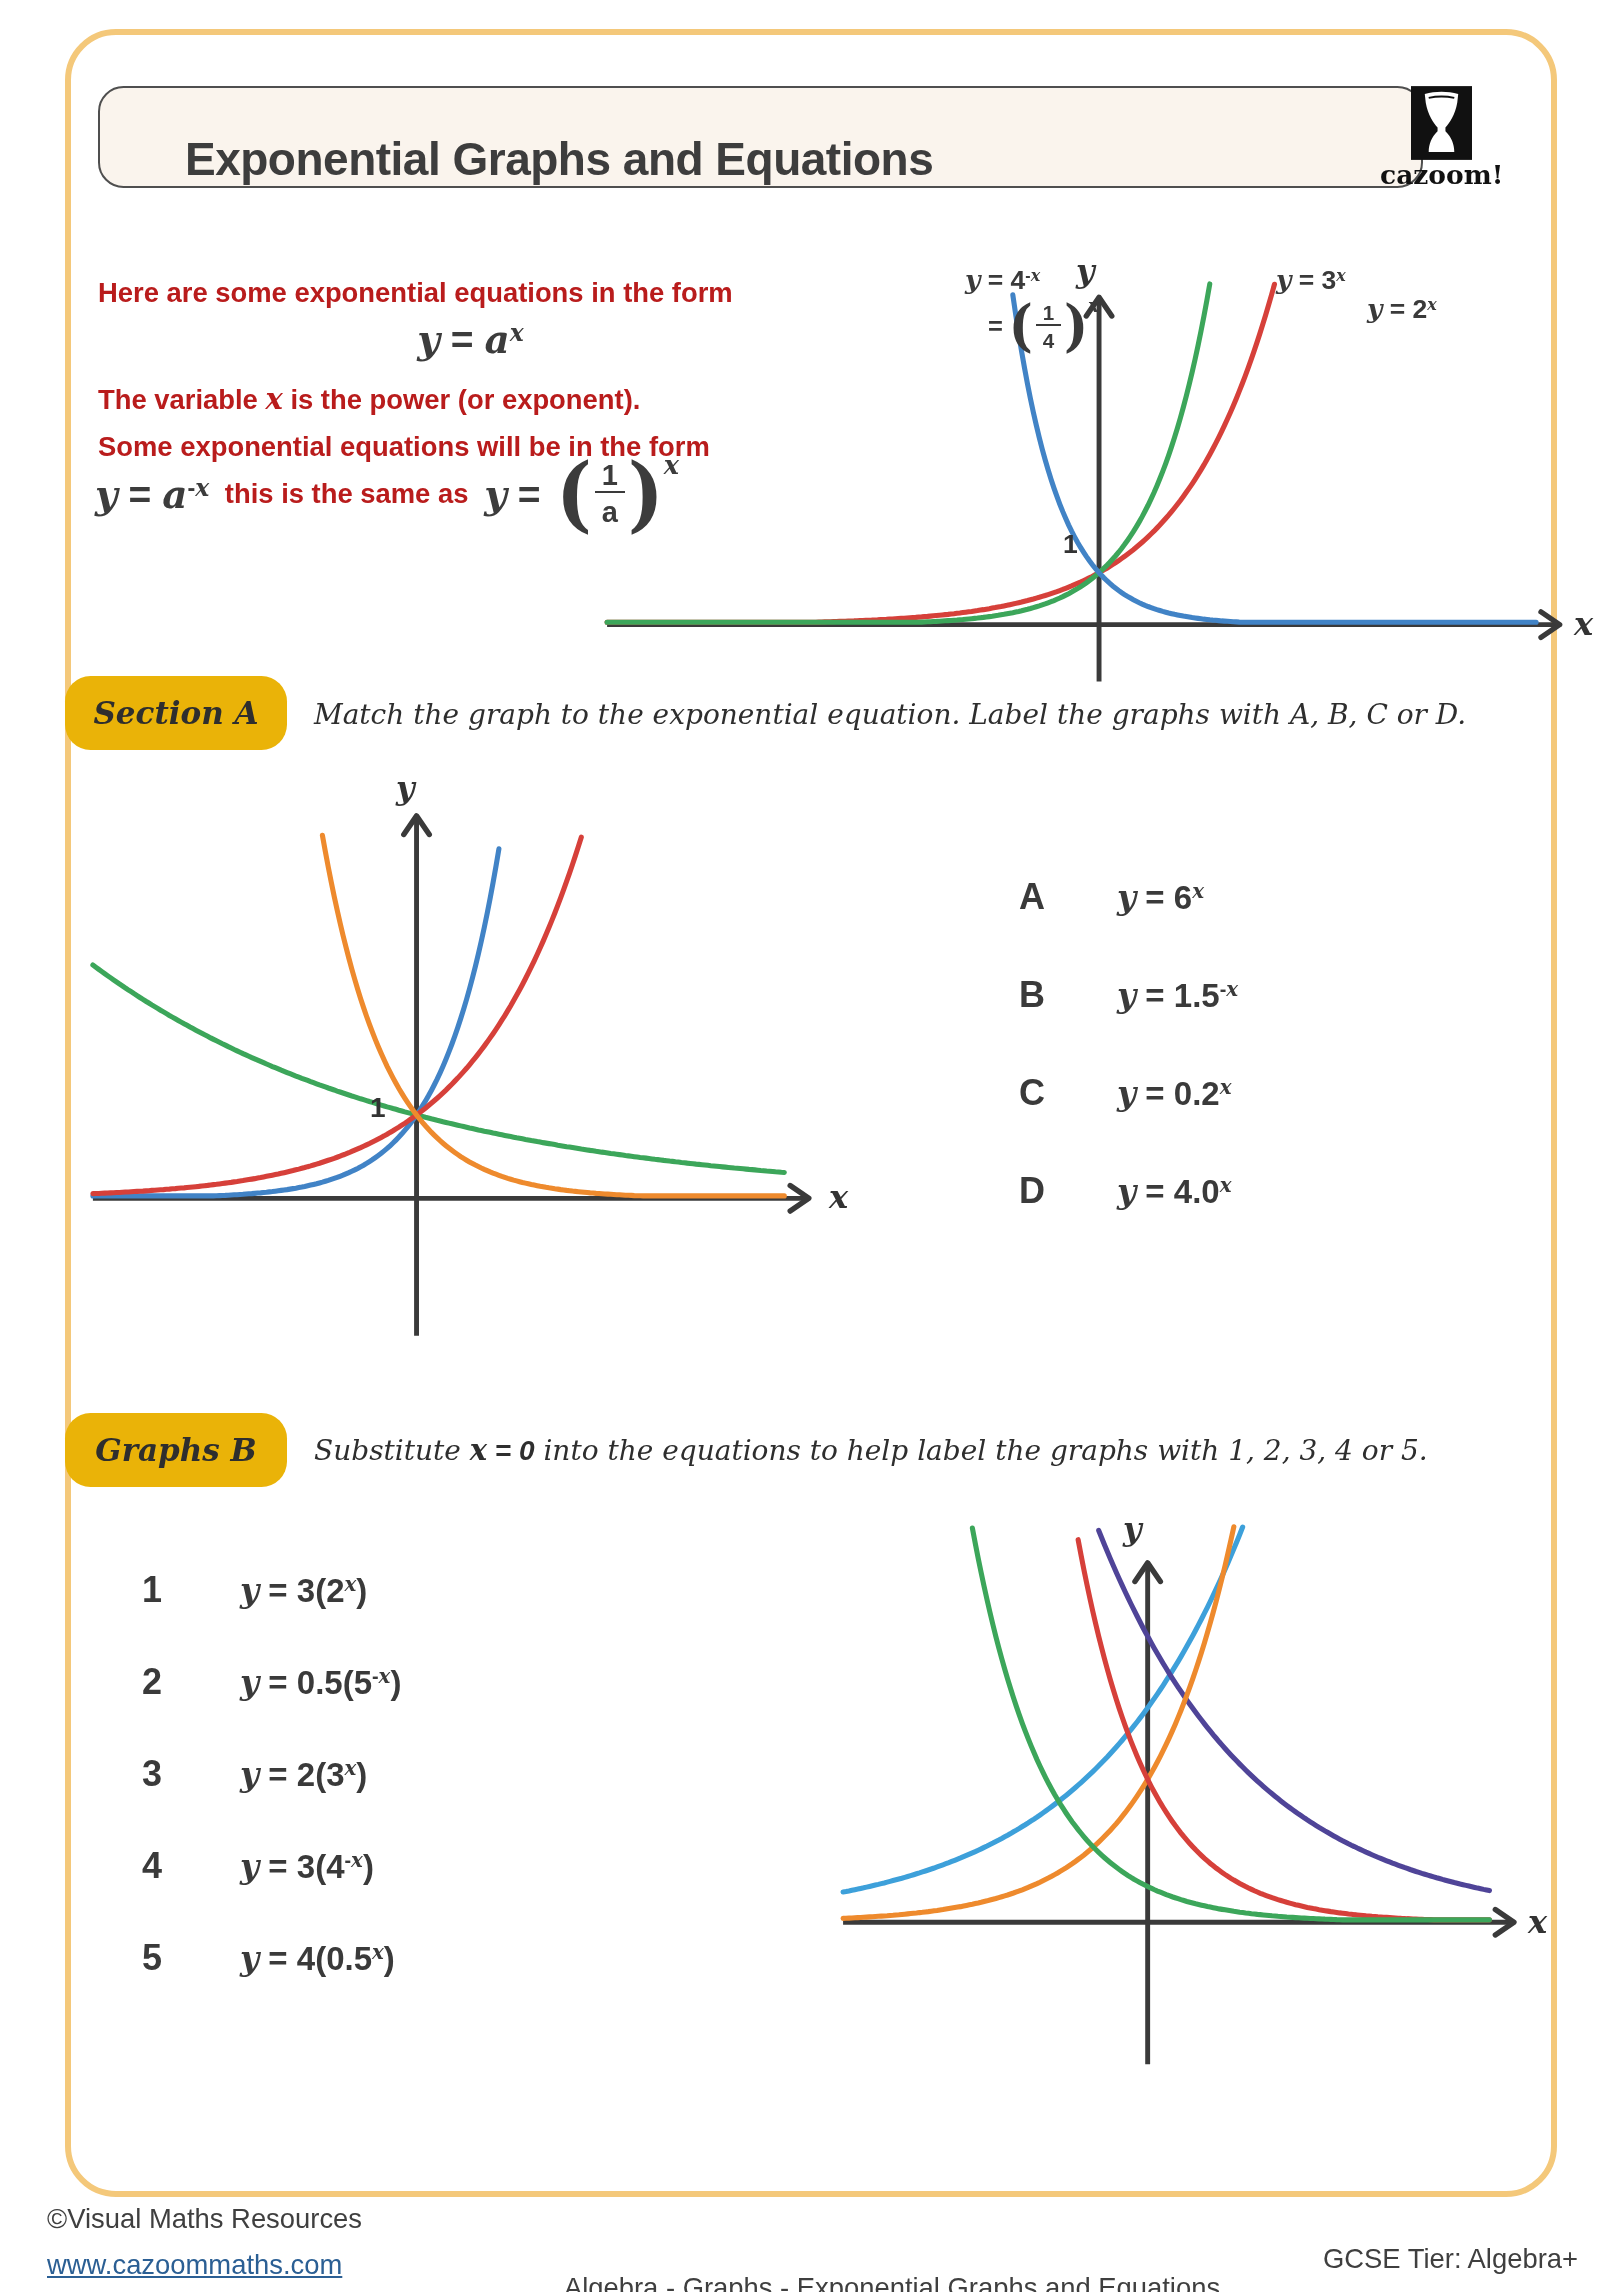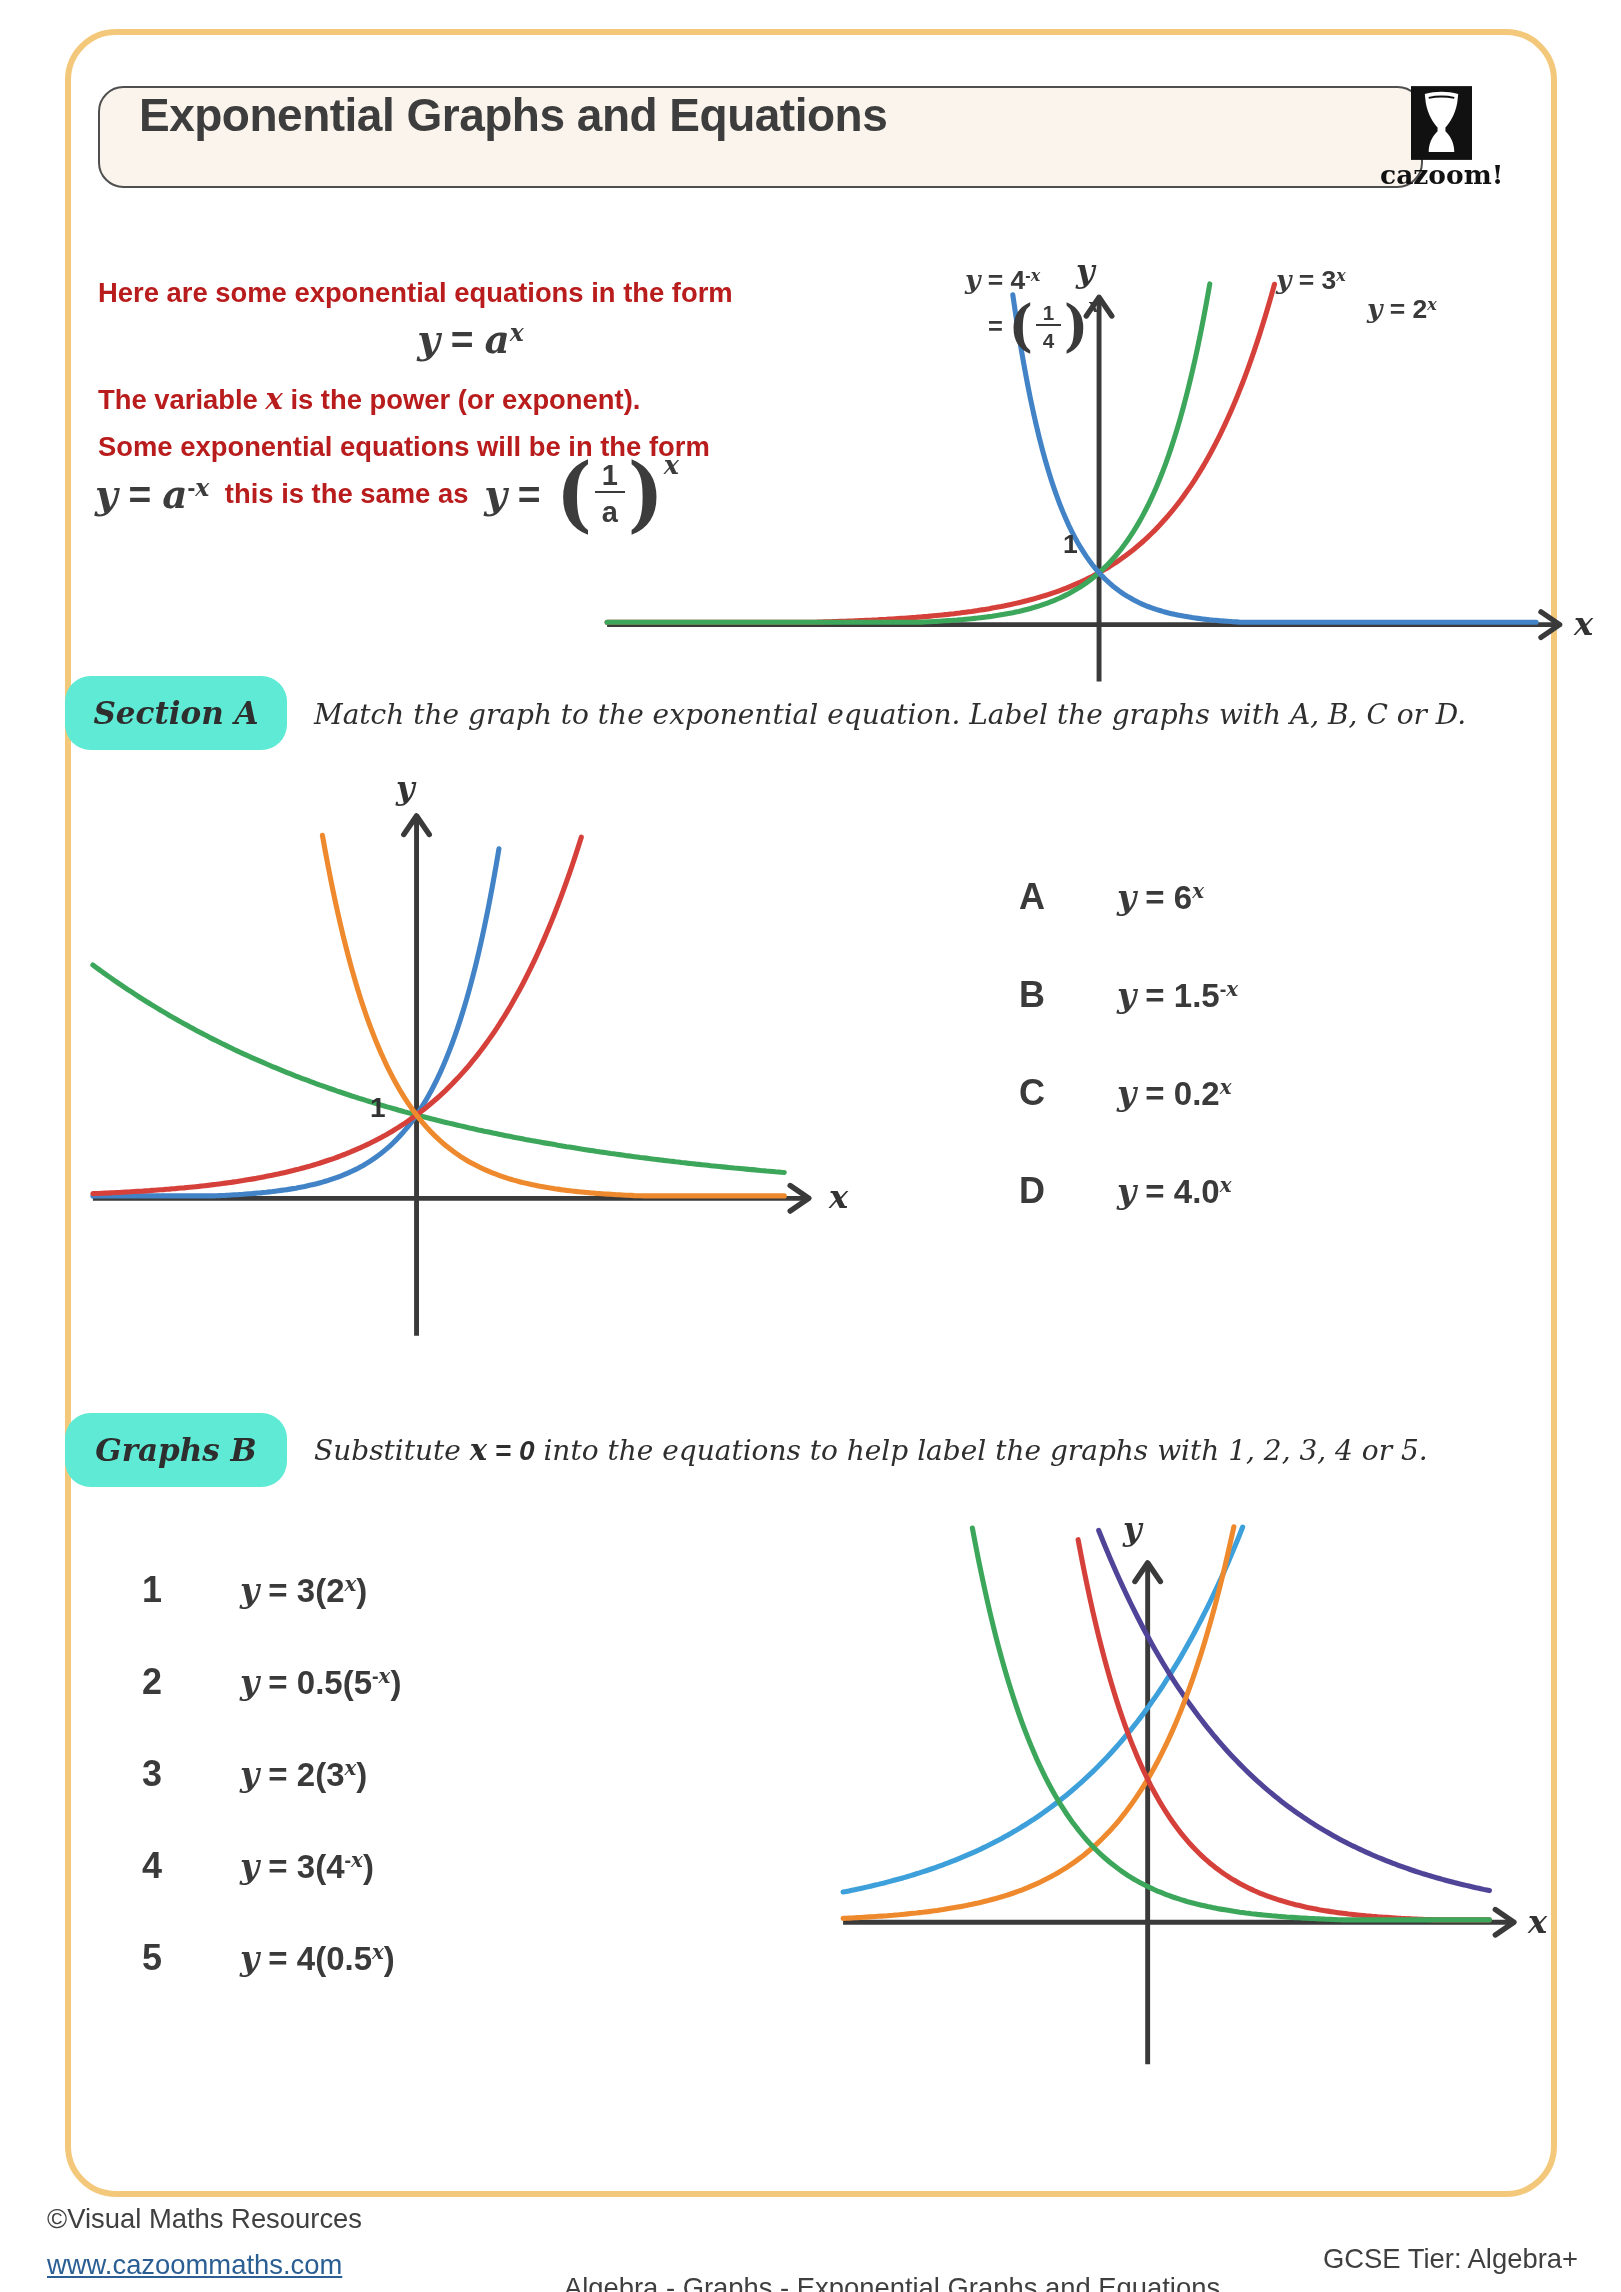--- a/index.html
+++ b/index.html
@@ -9,21 +9,21 @@
   }
   .abs{position:absolute;}
   
   .page-frame{
     left:65px;top:29px;width:1492px;height:2168px;
     border:6.9px solid #f4c87a;border-radius:51px;box-sizing:border-box;background:#ffffff;
   }
   .header-box{
     left:98px;top:86px;width:1325px;height:102px;
     background:#faf4ed;border:2.9px solid #4f4f4f;border-radius:25.5px;box-sizing:border-box;
-    display:flex;align-items:flex-start;
+    display:flex;align-items:flex-end;padding-left:46px;
   }
   .page-title{font-size:46px;font-weight:bold;color:#3d3d3d;padding-left:39px;letter-spacing:-0.5px;}
   .logo{left:1380px;top:86px;width:123px;text-align:center;}
   .logo-square{display:block;margin:0 auto;}
   .logo-text{font-family:"DejaVu Serif",serif;font-weight:bold;font-size:26.5px;color:#111;line-height:1.0;margin-top:2px;}
   
   .b28{font-size:27.4px;font-weight:bold;color:#b91c1c;}
   .mi{font-family:"DejaVu Serif",serif;font-style:italic;font-weight:bold;}
   .mn{font-family:"Liberation Sans",sans-serif;font-weight:bold;white-space:pre;}
   .math sup, .m40 sup, .m34 sup, .m27 sup{font-size:0.60em;vertical-align:0.52em;letter-spacing:0;}
@@ -38,21 +38,21 @@
   .fden{border-top:2.9px solid #3a3a3a;padding-top:2.9px;}
   .fexp{font-family:"DejaVu Serif",serif;font-style:italic;font-weight:bold;align-self:flex-start;}
   .frac-l .paren{font-size:76px;}
   .frac-l .fnum,.frac-l .fden{font-size:29px;}
   .frac-l .fexp{font-size:25.5px;margin-top:-5.9px;}
   .frac-s .paren{font-size:51px;}
   .frac-s .fnum,.frac-s .fden{font-size:20.6px;}
   .frac-s .fexp{font-size:18.6px;margin-top:-3.9px;}
   
   .section-label{
-    left:65px;width:222px;height:74px;background:#5eead4;border-radius:25.5px;
+    left:65px;width:222px;height:74px;background:#eab308;border-radius:25.5px;
     display:flex;align-items:center;justify-content:center;
   }
   .section-label span{font-family:"DejaVu Serif",serif;font-style:italic;font-weight:bold;font-size:31px;color:#2e2e2e;}
   .instr{font-family:"DejaVu Serif",serif;font-style:italic;font-size:28px;color:#2e2e2e;}
   .instr .mi{font-size:29px;}
   
   .eq-row{display:flex;align-items:center;}
   .eq-tag{font-size:36px;font-weight:bold;color:#3a3a3a;width:98px;flex:none;}
   .eq-m{font-size:33px;color:#3a3a3a;}
   .eqlist-a .eq-row{height:98px;}

